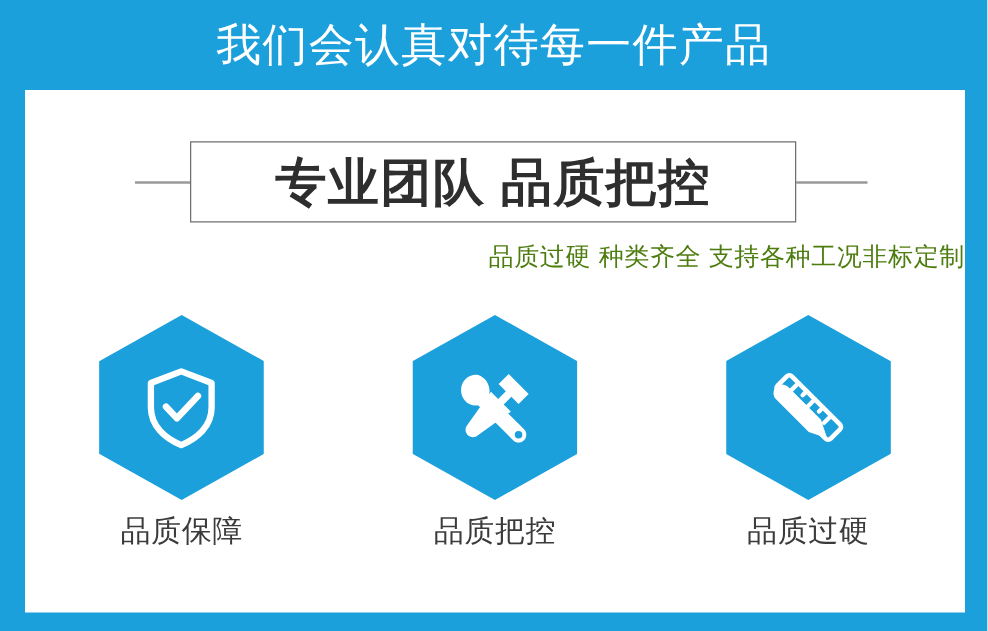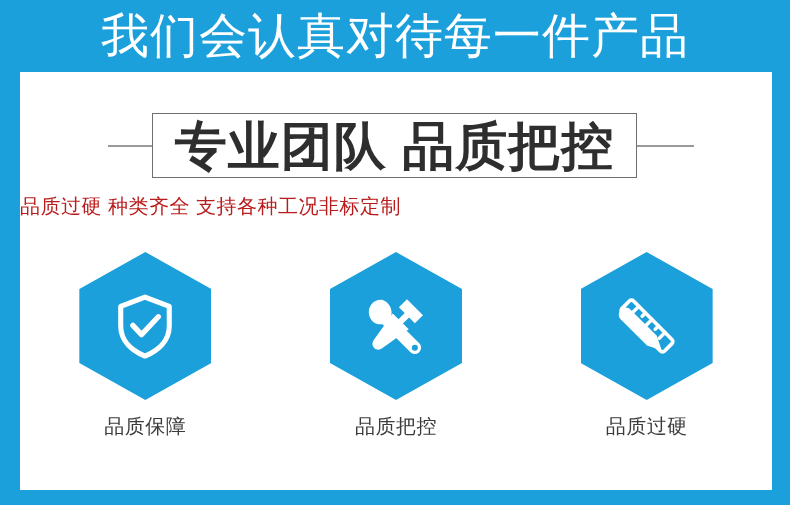--- a/index.html
+++ b/index.html
@@ -22,21 +22,21 @@
   }
 
   
   #top-heading {
     position: absolute;
     left: 0;
     top: 6px;
     width: 790px;
     text-align: center;
     color: #ffffff;
-    font-size: 48px;
+    font-size: 36px;
     line-height: 60px;
     letter-spacing: 1px;
     font-weight: 400;
     white-space: nowrap;
   }
 
   
   #panel {
     position: absolute;
     left: 20px;
@@ -71,35 +71,35 @@
     height: 65px;
     border: 1px solid #6f6f6f;
     box-sizing: border-box;
     background: #ffffff;
     display: flex;
     align-items: center;
     justify-content: center;
   }
   #main-title {
     color: #2e2e2e;
-    font-size: 52px;
+    font-size: 41px;
     font-weight: bold;
     letter-spacing: 1px;
     line-height: 48px;
     white-space: nowrap;
   }
 
   
   #subtitle {
     position: absolute;
     left: 0;
     top: 120px;
     width: 752px;
-    text-align: left;
-    color: #b91c1c;
+    text-align: right;
+    color: #4d7c0f;
     font-size: 20px;
     line-height: 28px;
     letter-spacing: 0.5px;
     white-space: nowrap;
   }
 
   
   #features {
     position: absolute;
     left: 0;
@@ -130,21 +130,21 @@
     position: absolute;
     left: 50%;
     top: 50%;
     transform: translate(-50%, -50%);
     width: 74px;
     height: 74px;
   }
   .feature-label {
     margin-top: 13px;
     color: #3b3b3b;
-    font-size: 20px;
+    font-size: 24px;
     line-height: 26px;
     letter-spacing: 0.5px;
     white-space: nowrap;
   }
 </style>
 </head>
 <body>
 
 <div id="banner">
 

